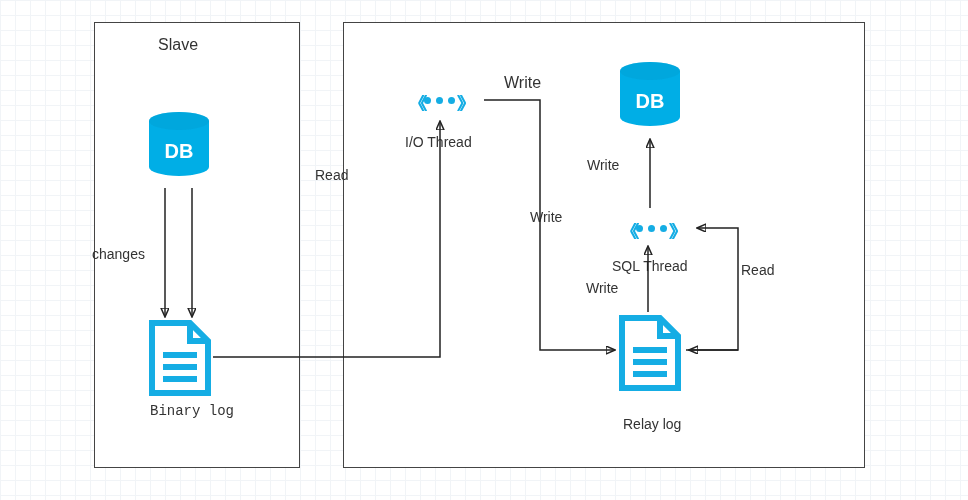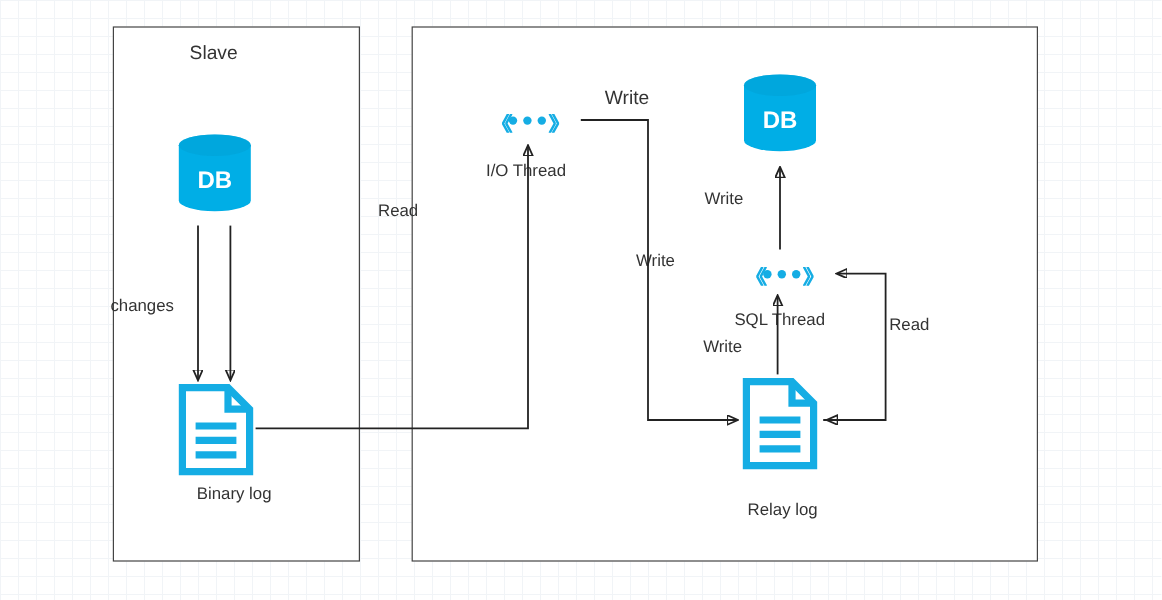--- a/index.html
+++ b/index.html
@@ -144,21 +144,21 @@
 
   <div class="doc" style="left:148px; top:319px;">
     <svg viewBox="0 0 64 78">
       <path d="M4 4 h38 l18 18 v52 h-56 z" fill="#fff" stroke="#15ade4" stroke-width="6"></path>
       <path d="M42 4 v18 h18" fill="none" stroke="#15ade4" stroke-width="6"></path>
       <line x1="15" y1="36" x2="49" y2="36" stroke="#15ade4" stroke-width="6"></line>
       <line x1="15" y1="48" x2="49" y2="48" stroke="#15ade4" stroke-width="6"></line>
       <line x1="15" y1="60" x2="49" y2="60" stroke="#15ade4" stroke-width="6"></line>
     </svg>
   </div>
-  <div class="txt" style="left:164px; top:403px;">Binary log</div>
+  <div class="txt" style="left:150px; top:403px;font-family:Liberation Mono, monospace;">Binary log</div>
 
   <div class="txt" style="left:92px; top:246px;">changes</div>
 
   <div class="frame" style="left:343px; top:22px; width:520px; height:444px;"></div>
   <div class="frame-title" style="left:504px; top:74px;">Write</div>
 
   <div class="db" style="left:620px; top:62px;">
     <div class="body"></div>
     <div class="top"></div>
     <div class="shade"></div>

